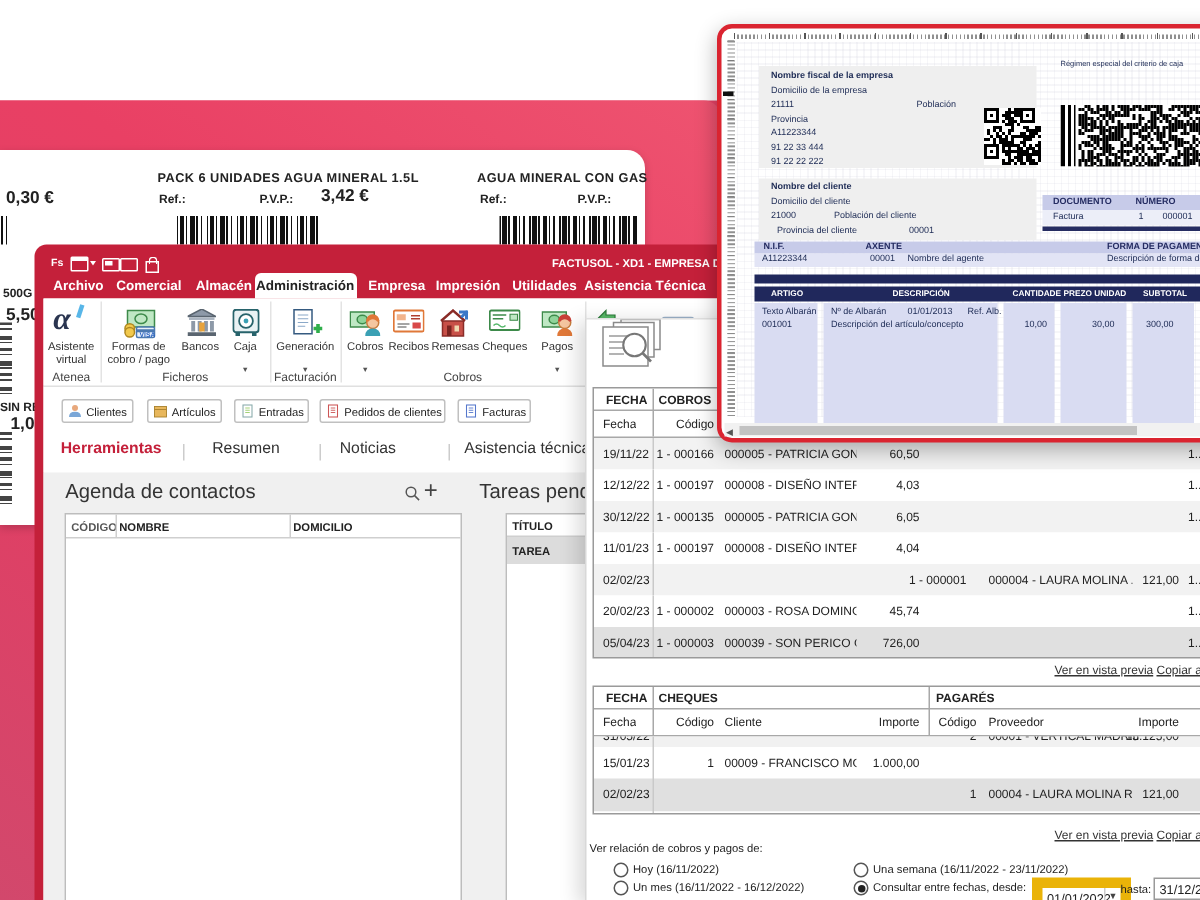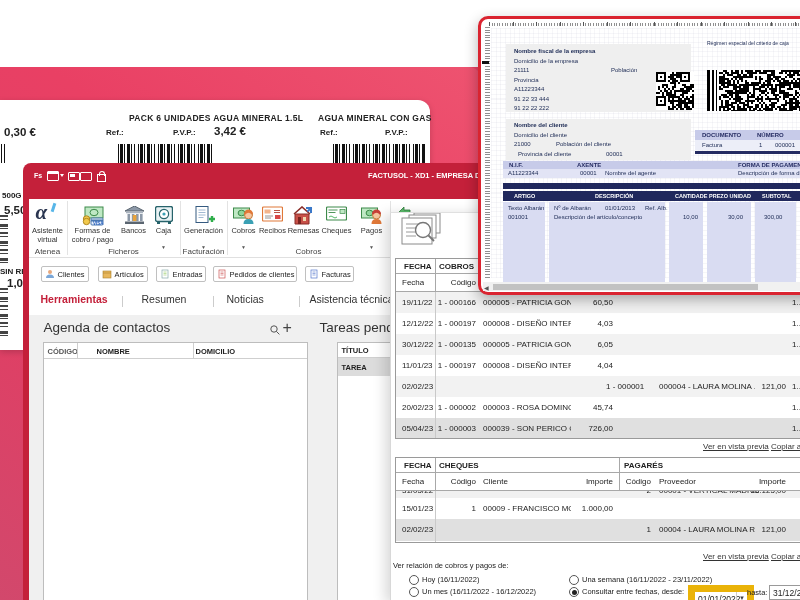--- a/index.html
+++ b/index.html
@@ -51,21 +51,21 @@
   .ivw{position:absolute;font-size:5.5px;font-weight:bold;color:#fff;white-space:nowrap;}
 </style>
 </head>
 <body>
 <div id="pink" class="abs" style="background:#e64366;"></div>
 <div id="pink2" class="abs"></div>
 
 <div id="labels" class="abs">
   <div class="abs lprice" style="left:4px;top:26px;">0,30 €</div>
   <div class="abs bc" style="left:-12px;top:44px;width:19px;height:19px;"></div>
-  <div class="abs ltitle" style="left:105px;top:13px;margin-left:24px;">PACK 6 UNIDADES AGUA MINERAL 1.5L</div>
+  <div class="abs ltitle" style="left:105px;top:13px;">PACK 6 UNIDADES AGUA MINERAL 1.5L</div>
   <div class="abs lsmall" style="left:106px;top:28px;">Ref.:</div>
   <div class="abs lsmall" style="left:173px;top:28px;">P.V.P.:</div>
   <div class="abs lprice" style="left:214px;top:25px;">3,42 €</div>
   <div class="abs bc" style="left:118px;top:44px;width:96px;height:19px;"></div>
   <div class="abs ltitle" style="left:318px;top:13px;">AGUA MINERAL CON GAS</div>
   <div class="abs lsmall" style="left:320px;top:28px;">Ref.:</div>
   <div class="abs lsmall" style="left:385px;top:28px;">P.V.P.:</div>
   <div class="abs bc" style="left:333px;top:44px;width:92px;height:19px;"></div>
   <div class="abs lsmall" style="left:2px;top:91px;">500G</div>
   <div class="abs lprice" style="left:4px;top:104px;">5,50</div>
@@ -78,20 +78,30 @@
 <div id="main" class="abs">
   <div class="abs ttxt" style="left:11px;top:9px;font-size:7px;">Fs</div>
   <div class="abs" style="left:24px;top:8px;width:10px;height:8px;border:1px solid #fff;border-radius:1px;background:linear-gradient(#fff 0 2px,transparent 2px);"></div>
   <div class="abs" style="left:37px;top:11px;width:0;height:0;border-left:2.5px solid transparent;border-right:2.5px solid transparent;border-top:3.5px solid #fff;"></div>
   <div class="abs" style="left:45px;top:8.5px;width:10px;height:7.5px;border:1px solid #fff;border-radius:1px;"></div>
   <div class="abs" style="left:47px;top:10.5px;width:5px;height:3px;background:#fff;"></div>
   <div class="abs" style="left:57px;top:8.5px;width:10px;height:7.5px;border:1px solid #fff;border-radius:1px;"></div>
   <div class="abs" style="left:74px;top:11px;width:7px;height:5.5px;border:1px solid #fff;"></div>
   <div class="abs" style="left:75.5px;top:7.5px;width:4px;height:4px;border:1px solid #fff;border-bottom:none;border-radius:3px 3px 0 0;"></div>
   <div class="abs ttxt" style="left:345px;top:8px;white-space:nowrap;font-size:7.5px;">FACTUSOL - XD1 - EMPRESA DE INSTALACIONES</div>
+  <div id="menubar">
+    <div class="mi" style="left:7px;">Archivo</div>
+    <div class="mi" style="left:49px;">Comercial</div>
+    <div class="mi" style="left:102px;">Almacén</div>
+    <div id="mtab">Administración</div>
+    <div class="mi" style="left:217px;">Empresa</div>
+    <div class="mi" style="left:262px;">Impresión</div>
+    <div class="mi" style="left:313px;">Utilidades</div>
+    <div class="mi" style="left:361px;">Asistencia Técnica</div>
+  </div>
   <div id="mwhite">
     <div id="ribbon" class="abs" style="left:0;top:0;right:0;height:58px;background:#fff;">
       <div class="gsep" style="left:38px;"></div>
       <div class="gsep" style="left:151px;"></div>
       <div class="gsep" style="left:198px;"></div>
       <div class="gsep" style="left:361px;"></div>
       <div class="glabel" style="left:0px;width:38px;">Atenea</div>
       <div class="glabel" style="left:39px;width:112px;">Ficheros</div>
       <div class="glabel" style="left:152px;width:46px;">Facturación</div>
       <div class="glabel" style="left:199px;width:162px;">Cobros</div>
@@ -233,21 +243,21 @@
       <div class="abs" style="left:240px;top:7px;width:12px;height:12px;">
         <svg width="12" height="12" viewBox="0 0 12 12">
             <circle cx="5" cy="5" r="3.2" fill="none" stroke="#555" stroke-width="1"></circle>
             <line x1="7.4" y1="7.4" x2="10.4" y2="10.4" stroke="#555" stroke-width="1"></line>
           </svg>
       </div>
       <div class="abs" style="left:254px;top:4px;font-size:16px;color:#444;">+</div>
       <div class="abs" style="left:14px;top:27px;width:263px;height:262px;background:#fff;border:1px solid #bdbdbd;">
         <div class="abs" style="left:0;top:0;right:0;height:15px;border-bottom:1px solid #cfcfcf;">
           <span class="abs" style="left:4px;top:4px;font-size:7.5px;color:#555;font-weight:bold;">CÓDIGO</span>
-          <span class="abs" style="left:36px;top:4px;font-size:7.5px;color:#222;font-weight:bold;margin-left:17px;">NOMBRE</span>
+          <span class="abs" style="left:36px;top:4px;font-size:7.5px;color:#222;font-weight:bold;">NOMBRE</span>
           <span class="abs" style="left:152px;top:4px;font-size:7.5px;color:#222;font-weight:bold;text-align:right;">DOMICILIO</span>
           <div class="abs" style="left:33px;top:0;width:1px;height:15px;background:#cfcfcf;"></div>
           <div class="abs" style="left:149px;top:0;width:1px;height:15px;background:#cfcfcf;"></div>
         </div>
       </div>
       <div class="abs h2" style="left:291px;top:5px;white-space:nowrap;">Tareas pendientes</div>
       <div class="abs" style="left:308px;top:27px;width:140px;height:262px;background:#fff;border:1px solid #bdbdbd;">
         <div class="abs" style="left:0;top:0;right:0;height:14px;border-bottom:1px solid #cfcfcf;">
           <span class="abs" style="left:4px;top:3px;font-size:7.5px;color:#222;font-weight:bold;">TÍTULO</span>
         </div>

